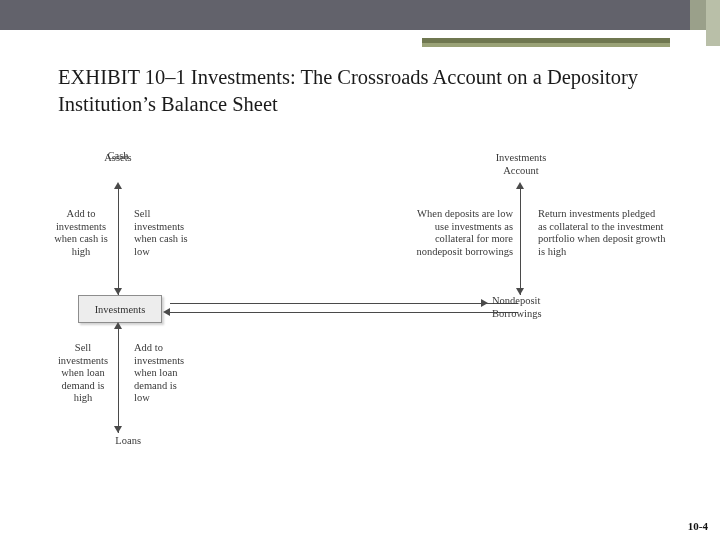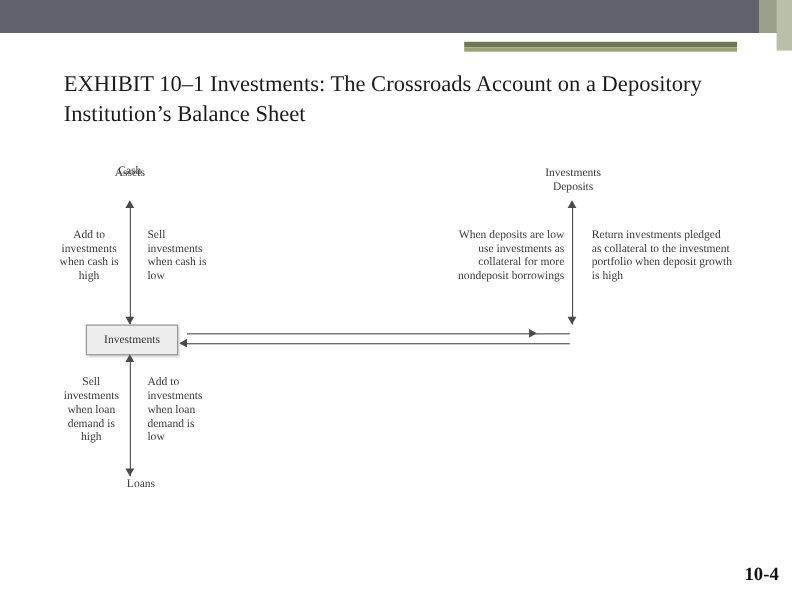--- a/index.html
+++ b/index.html
@@ -134,21 +134,21 @@
     justify-content: center;
     font-size: 10.5px;
     color: #333333;
     font-family: "Liberation Serif", serif;
   }
 
   
   .slide-number {
     position: absolute;
     right: 12px; bottom: 8px;
-    font-size: 17px;
+    font-size: 11px;
     color: #111111;
     font-family: "Liberation Serif", serif;
     font-weight: bold;
   }
 </style>
 </head>
 <body>
 
 <div class="banner"></div>
 <div class="bar-grey-thin"></div>
@@ -158,21 +158,21 @@
 <div class="bar-olive-light"></div>
 
 <div class="title">EXHIBIT 10–1 Investments: The Crossroads Account on a Depository Institution’s Balance Sheet</div>
 
 <div class="diagram">
 
   <div class="dlabel" style="left:95px; top:12px; width:46px;text-align:center;">Assets</div>
   <div class="dlabel" style="left:95px; top:10px; width:46px;">Cash</div>
 
   <div class="dlabel" style="left:490px; top:12px; width:62px;">Investments</div>
-  <div class="dlabel" style="left:490px; top:25px; width:62px;">Deposits</div>
+  <div class="dlabel" style="left:490px; top:25px; width:62px;">Account</div>
 
   <div class="vline" style="left:118px; top:48px; height:107px;"></div>
   <div class="arrow-up" style="left:114px; top:42px;"></div>
   <div class="arrow-down" style="left:114px; top:148px;"></div>
 
   <div class="dlabel" style="left:50px; top:68px; width:62px;">Add to
 investments
 when cash is
 high</div>
   <div class="dlabel left" style="left:134px; top:68px; width:68px;">Sell
@@ -193,20 +193,22 @@
 collateral for more
 nondeposit borrowings</div>
 
   <div class="box-investments">Investments</div>
 
   <div class="hline" style="left:170px; top:163px; width:348px;"></div>
   <div class="arrow-right" style="left:481px; top:158.5px;"></div>
   <div class="hline" style="left:170px; top:172px; width:348px;"></div>
   <div class="arrow-left" style="left:163px; top:167.5px;"></div>
 
+  <div class="dlabel left" style="left:492px; top:155px; width:90px;">Nondeposit
+Borrowings</div>
 
   <div class="vline" style="left:118px; top:188px; height:105px;"></div>
   <div class="arrow-up" style="left:114px; top:182px;"></div>
   <div class="arrow-down" style="left:114px; top:286px;"></div>
 
   <div class="dlabel" style="left:52px; top:202px; width:62px;">Sell
 investments
 when loan
 demand is
 high</div>

